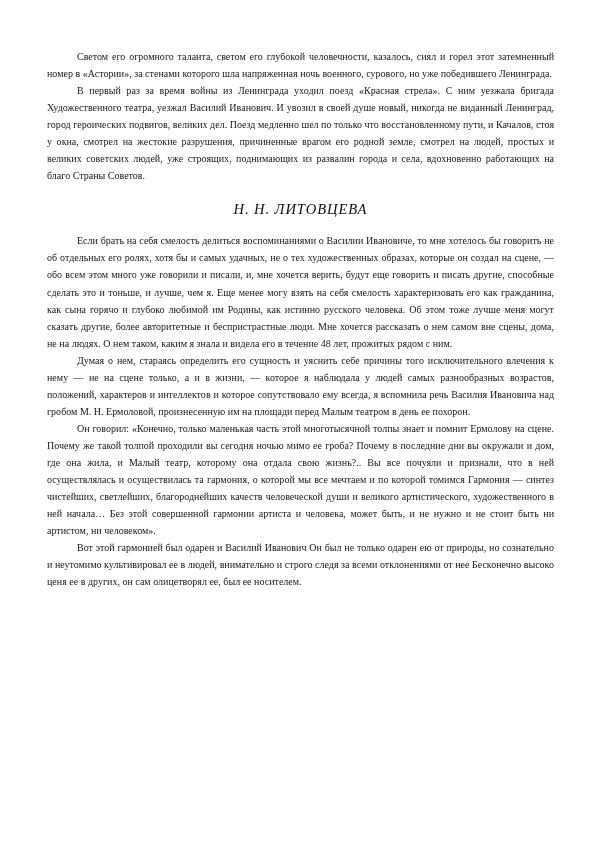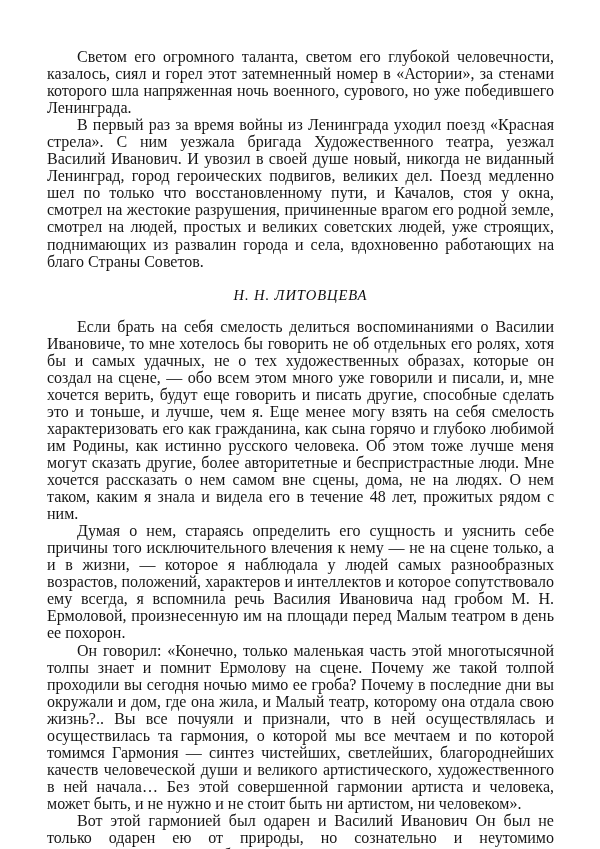--- a/index.html
+++ b/index.html
@@ -25,21 +25,21 @@
     position: absolute;
     left: 47px;
     top: 48px;
     width: 507px;
   }
   p.body-par {
     margin: 0;
     text-align: justify;
     text-justify: inter-word;
     text-indent: 30px;
-    font-size: 16px;
+    font-size: 10px;
     line-height: 17.05px;
     letter-spacing: 0.01px;
     word-spacing: 0px;
     hyphens: none;
     color: #161616;
   }
   h2.section-heading {
     margin: 0;
     text-align: center;
     font-weight: normal;
@@ -67,16 +67,16 @@
     <h2 class="section-heading">Н. Н. ЛИТОВЦЕВА</h2>
 
     <div class="gap-after-heading"></div>
 
     <p class="body-par">Если брать на себя смелость делиться воспоминаниями о Василии Ивановиче, то мне хотелось бы говорить не об отдельных его ролях, хотя бы и самых удачных, не о тех художественных образах, которые он создал на сцене, — обо всем этом много уже говорили и писали, и, мне хочется верить, будут еще говорить и писать другие, способные сделать это и тоньше, и лучше, чем я. Еще менее могу взять на себя смелость характеризовать его как гражданина, как сына горячо и глубоко любимой им Родины, как истинно русского человека. Об этом тоже лучше меня могут сказать другие, более авторитетные и беспристрастные люди. Мне хочется рассказать о нем самом вне сцены, дома, не на людях. О нем таком, каким я знала и видела его в течение 48 лет, прожитых рядом с ним.</p>
 
     <p class="body-par">Думая о нем, стараясь определить его сущность и уяснить себе причины того исключительного влечения к нему — не на сцене только, а и в жизни, — которое я наблюдала у людей самых разнообразных возрастов, положений, характеров и интеллектов и которое сопутствовало ему всегда, я вспомнила речь Василия Ивановича над гробом М. Н. Ермоловой, произнесенную им на площади перед Малым театром в день ее похорон.</p>
 
     <p class="body-par">Он говорил: «Конечно, только маленькая часть этой многотысячной толпы знает и помнит Ермолову на сцене. Почему же такой толпой проходили вы сегодня ночью мимо ее гроба? Почему в последние дни вы окружали и дом, где она жила, и Малый театр, которому она отдала свою жизнь?.. Вы все почуяли и признали, что в ней осуществлялась и осуществилась та гармония, о которой мы все мечтаем и по которой томимся Гармония — синтез чистейших, светлейших, благороднейших качеств человеческой души и великого артистического, художественного в ней начала… Без этой совершенной гармонии артиста и человека, может быть, и не нужно и не стоит быть ни артистом, ни человеком».</p>
 
-    <p class="body-par">Вот этой гармонией был одарен и Василий Иванович Он был не только одарен ею от природы, но сознательно и неутомимо культивировал ее в себе, внимательно и строго следя за всеми отклонениями от нее Бесконечно высоко ценя ее в других, он сам олицетворял ее, был ее носителем.</p>
+    <p class="body-par">Вот этой гармонией был одарен и Василий Иванович Он был не только одарен ею от природы, но сознательно и неутомимо культивировал ее в людей, внимательно и строго следя за всеми отклонениями от нее Бесконечно высоко ценя ее в других, он сам олицетворял ее, был ее носителем.</p>
 
   </div>
 </div>
 
 </body></html>

